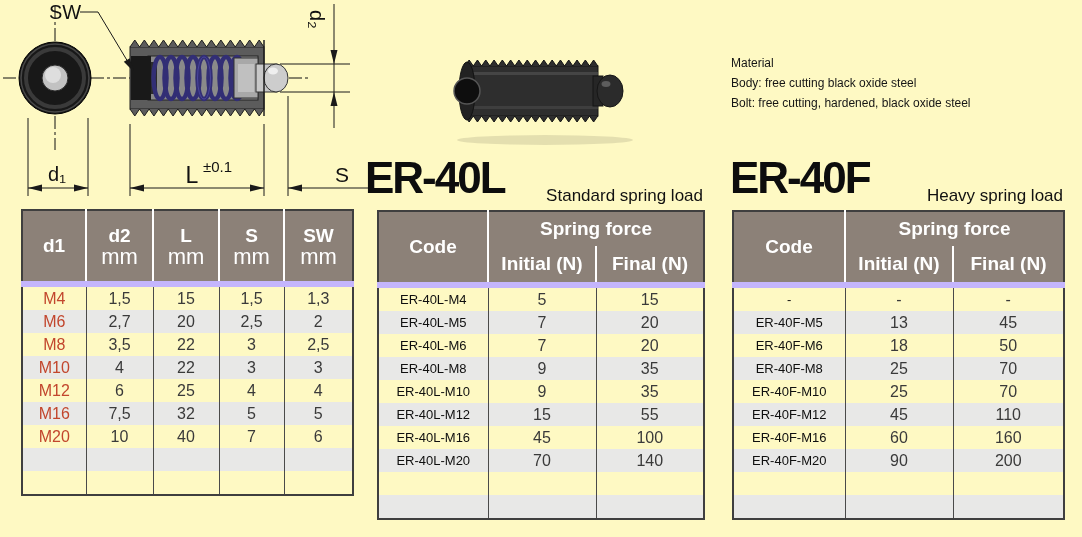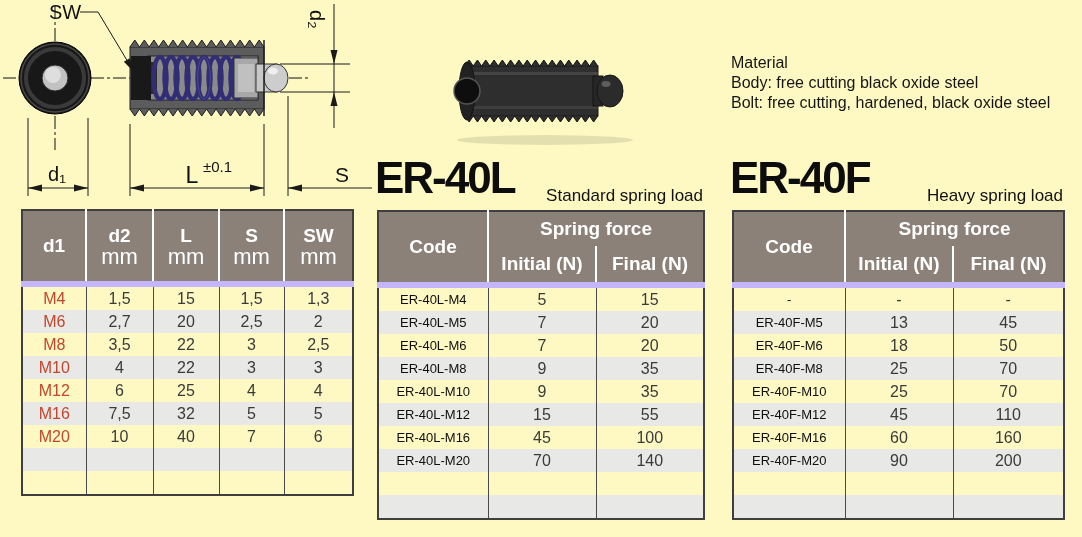--- a/index.html
+++ b/index.html
@@ -2,26 +2,26 @@
 <html><head>
 <meta charset="utf-8">
 <style>
   html,body{margin:0;padding:0;background:#fff;}
   .sheet{
     position:relative;width:1082px;height:537px;background:#fef9c3;overflow:hidden;
     font-family:"Liberation Sans","DejaVu Sans",sans-serif;color:#1a1a1a;
   }
   
   .big-title{position:absolute;top:156px;font-size:44px;font-weight:bold;letter-spacing:-2px;color:#0d0d0d;line-height:1;}
-  #title-l{left:375px;}
+  #title-l{left:365px;}
   #title-f{left:730px;}
   .sub-title{position:absolute;top:187px;font-size:17px;color:#111;text-align:right;line-height:1;}
   #sub-l{left:377px;width:326px;}
   #sub-f{left:732px;width:331px;}
-  .material{position:absolute;left:731px;top:53px;font-size:16px;line-height:20px;color:#151515;}
+  .material{position:absolute;left:731px;top:53px;font-size:12px;line-height:20px;color:#151515;}
   
   table{position:absolute;border-collapse:collapse;table-layout:fixed;border:2px solid #3f3f3f;}
   thead th{background:#8c8178;color:#ffffff;font-weight:bold;text-align:center;vertical-align:middle;padding:0;}
   thead th + th{border-left:2px solid #ffffff;}
   thead tr th{border-bottom:0;}
   thead{border-bottom:6px solid #c4b5fd;}
   tbody td{height:23px;text-align:center;vertical-align:middle;font-size:16px;color:#3a3a3a;padding:0;line-height:1;}
   tbody td + td{border-left:1px solid #4a4a4a;}
   tbody tr:nth-child(even) td{background:#e8e8e7;}
   

